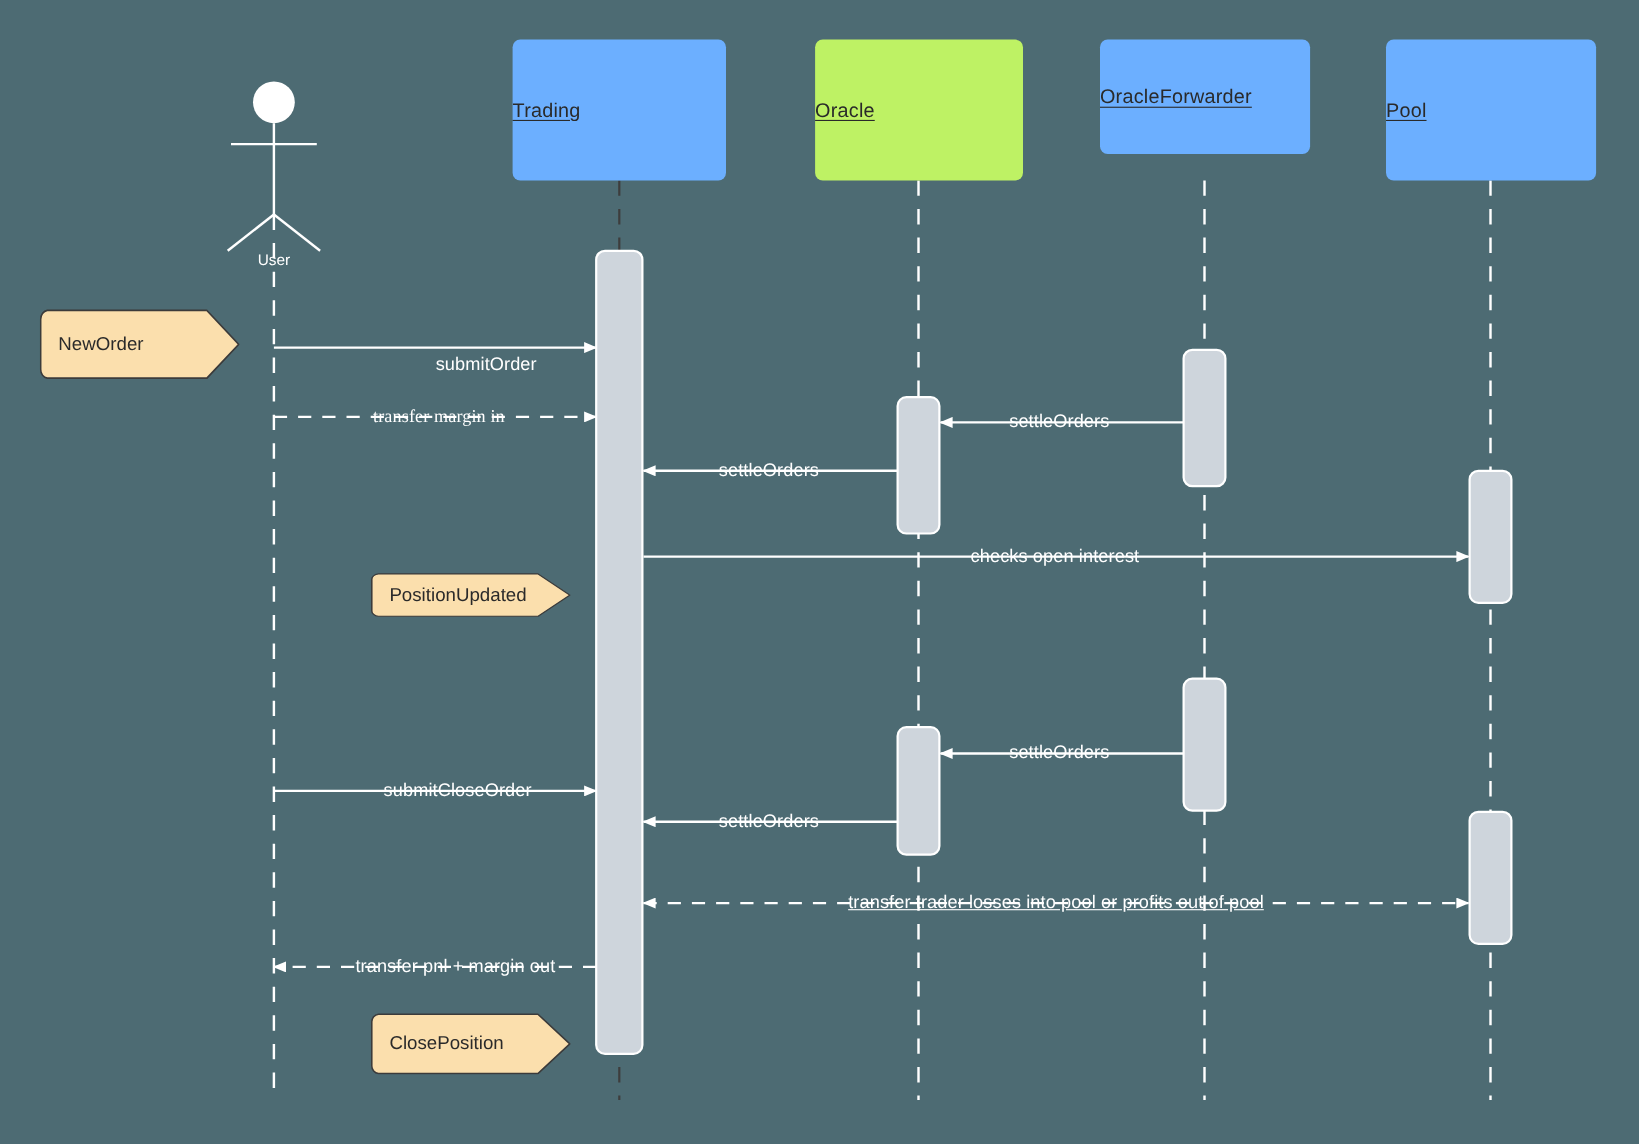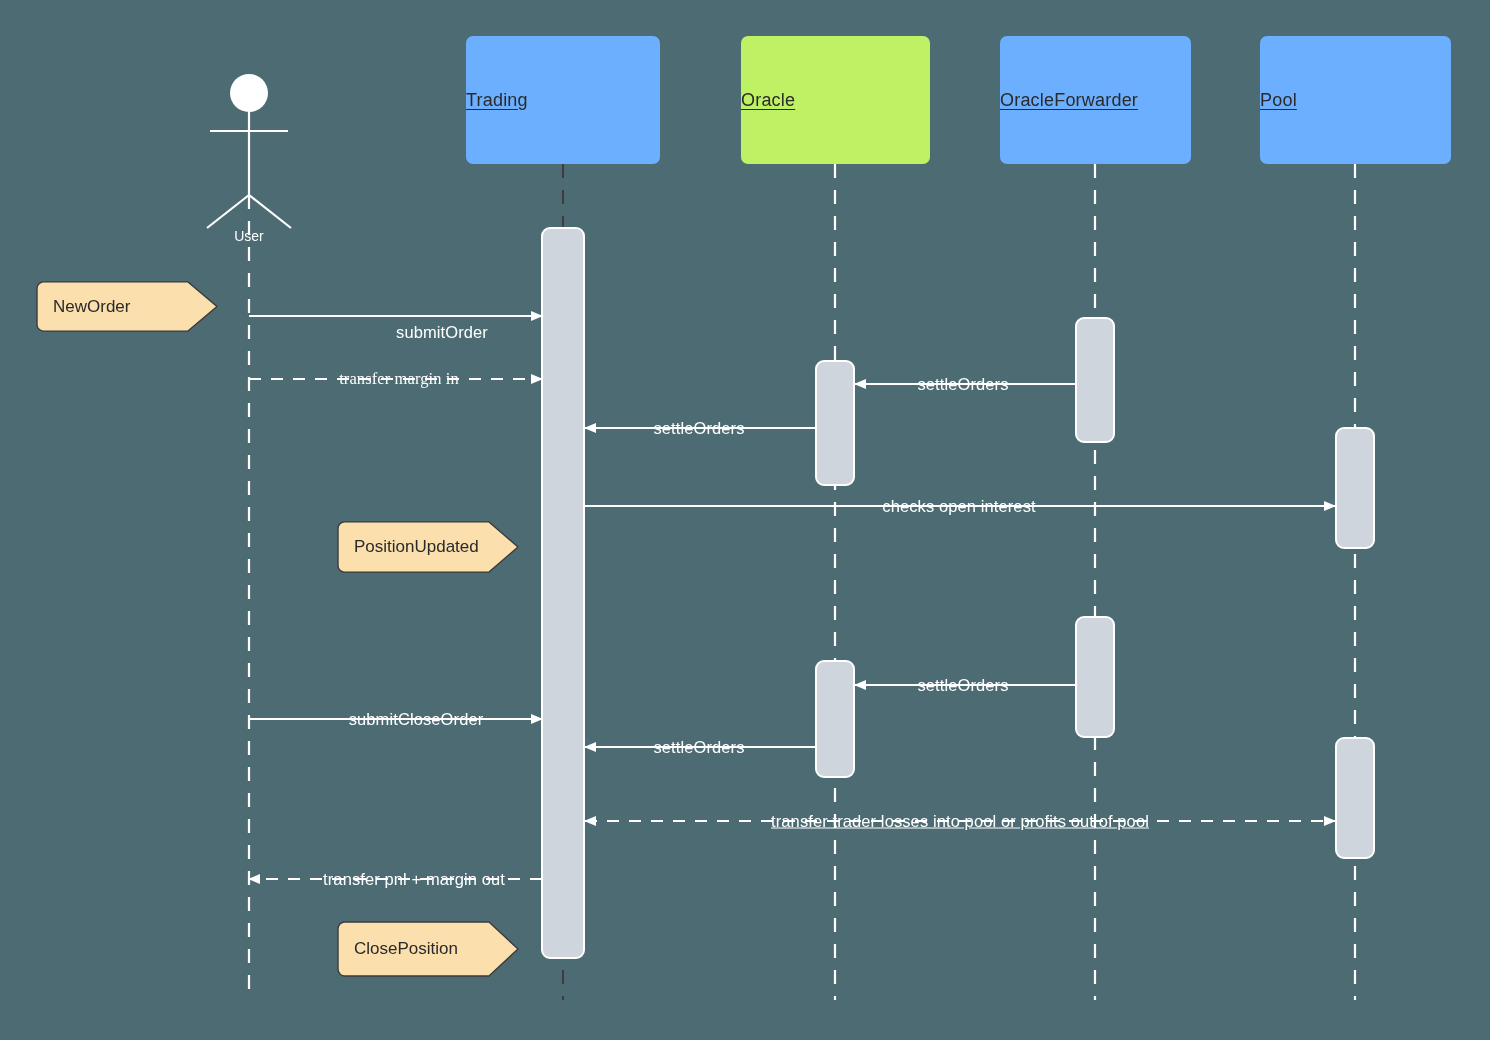--- a/index.html
+++ b/index.html
@@ -128,47 +128,47 @@
       </g>
   </svg>
 
   <div id="boxes-host">
       <div class="lifeline-box" style="left: 466px; top: 36px; width: 194px; height: 128px; background: rgb(108, 175, 255);">
         <span class="lifeline-title">Trading</span>
       </div>
       <div class="lifeline-box" style="left: 741px; top: 36px; width: 189px; height: 128px; background: #bef264;">
         <span class="lifeline-title">Oracle</span>
       </div>
-      <div class="lifeline-box" style="left: 1000px; top: 36px; width: 191px; height: 128px; background: rgb(108, 175, 255);">
+      <div class="lifeline-box" style="left: 1000px; top: 36px; width: 191px; height: 104px; background: rgb(108, 175, 255);">
         <span class="lifeline-title">OracleForwarder</span>
       </div>
       <div class="lifeline-box" style="left: 1260px; top: 36px; width: 191px; height: 128px; background: rgb(108, 175, 255);">
         <span class="lifeline-title">Pool</span>
       </div>
     </div>
   <div id="labels-host">
       <div class="msg-label" style="left: 396px; top: 332px; margin-left: 46px;">submitOrder</div>
       <div class="msg-label" style="left: 399px; top: 379px; font-family: Liberation Serif, serif;">transfer margin in</div>
       <div class="msg-label" style="left: 963px; top: 384px;">settleOrders</div>
       <div class="msg-label" style="left: 699px; top: 428px;">settleOrders</div>
       <div class="msg-label" style="left: 959px; top: 506px;">checks open interest</div>
       <div class="msg-label" style="left: 963px; top: 685px;">settleOrders</div>
       <div class="msg-label" style="left: 394px; top: 719px; margin-left: 22px;">submitCloseOrder</div>
       <div class="msg-label" style="left: 699px; top: 747px;">settleOrders</div>
       <div class="msg-label" style="left: 960px; top: 821px; text-decoration: underline;">transfer trader losses into pool or profits out of pool</div>
       <div class="msg-label" style="left: 414px; top: 879px;">transfer pnl + margin out</div>
     </div>
   <div id="badges-host">
-      <div class="event-badge" style="left: 36px; top: 281px; width: 182px; height: 51px;">
+      <div class="event-badge" style="left: 36px; top: 281px; width: 182px; height: 64px;">
         <svg class="badge-shape" viewBox="0 0 182 56" preserveAspectRatio="none">
           <path d="M 7 1 H 152 L 181 28 L 152 55 H 7 A 7 7 0 0 1 1 48 V 8 A 7 7 0 0 1 7 1 Z" fill="#fbdfad" stroke="#3b3b3b" stroke-width="1.4" stroke-linejoin="round"></path>
         </svg>
         <span class="badge-text">NewOrder</span>
       </div>
-      <div class="event-badge" style="left: 337px; top: 521px; width: 182px; height: 52px;">
+      <div class="event-badge" style="left: 337px; top: 521px; width: 182px; height: 40px;">
         <svg class="badge-shape" viewBox="0 0 182 56" preserveAspectRatio="none">
           <path d="M 7 1 H 152 L 181 28 L 152 55 H 7 A 7 7 0 0 1 1 48 V 8 A 7 7 0 0 1 7 1 Z" fill="#fbdfad" stroke="#3b3b3b" stroke-width="1.4" stroke-linejoin="round"></path>
         </svg>
         <span class="badge-text">PositionUpdated</span>
       </div>
       <div class="event-badge" style="left: 337px; top: 921px; width: 182px; height: 56px;">
         <svg class="badge-shape" viewBox="0 0 182 56" preserveAspectRatio="none">
           <path d="M 7 1 H 152 L 181 28 L 152 55 H 7 A 7 7 0 0 1 1 48 V 8 A 7 7 0 0 1 7 1 Z" fill="#fbdfad" stroke="#3b3b3b" stroke-width="1.4" stroke-linejoin="round"></path>
         </svg>
         <span class="badge-text">ClosePosition</span>

